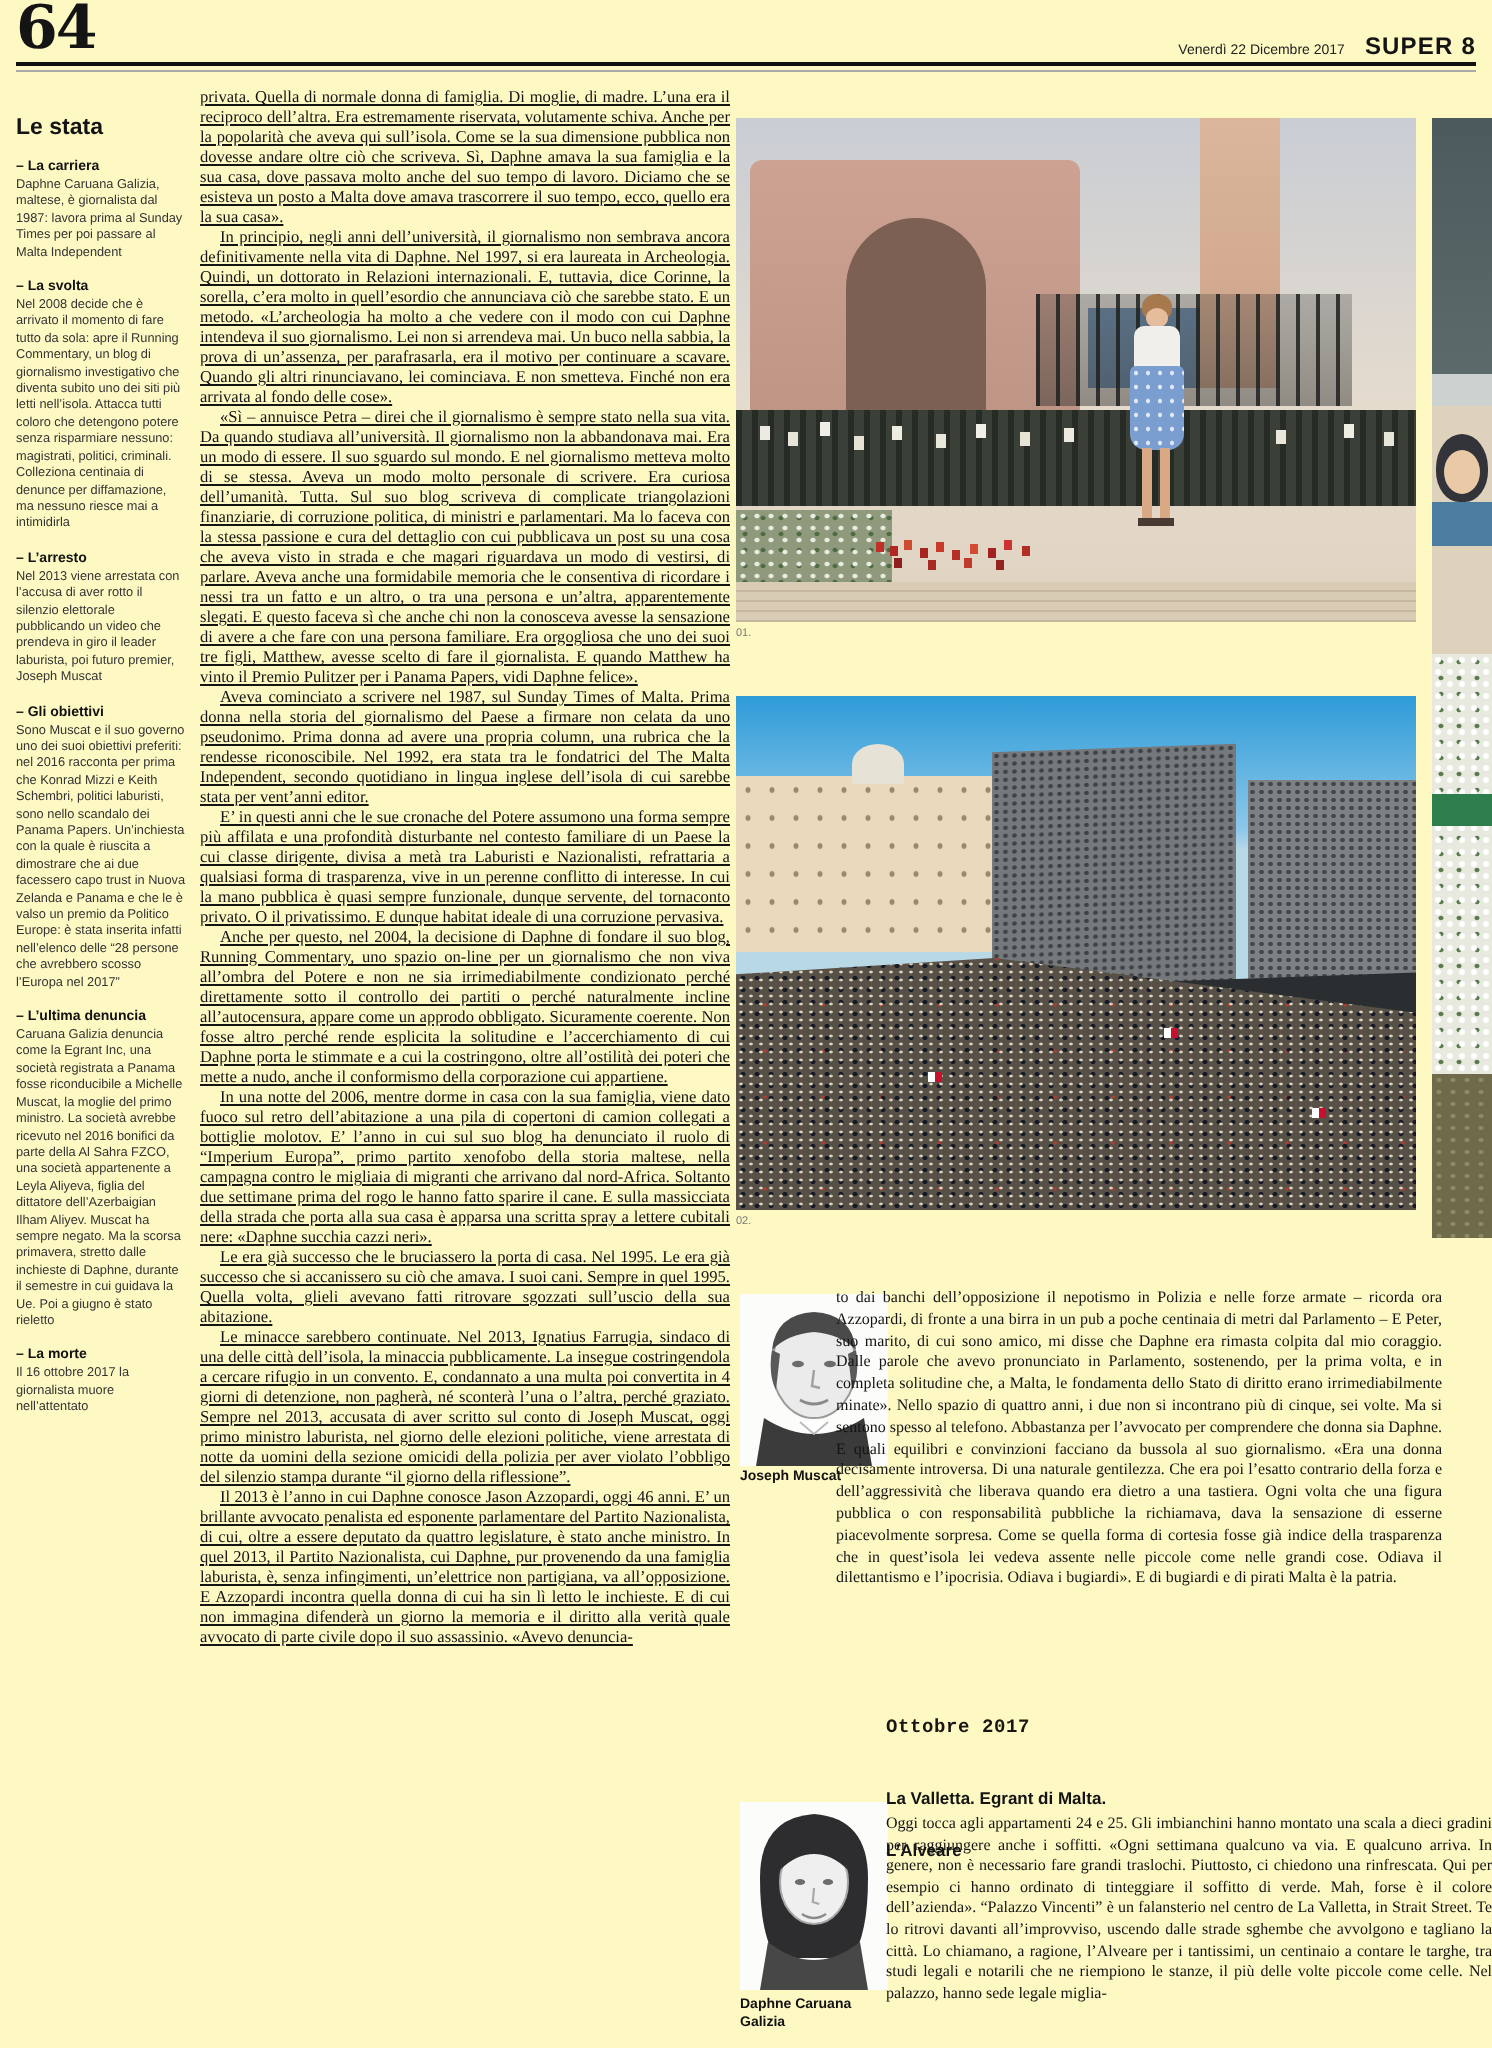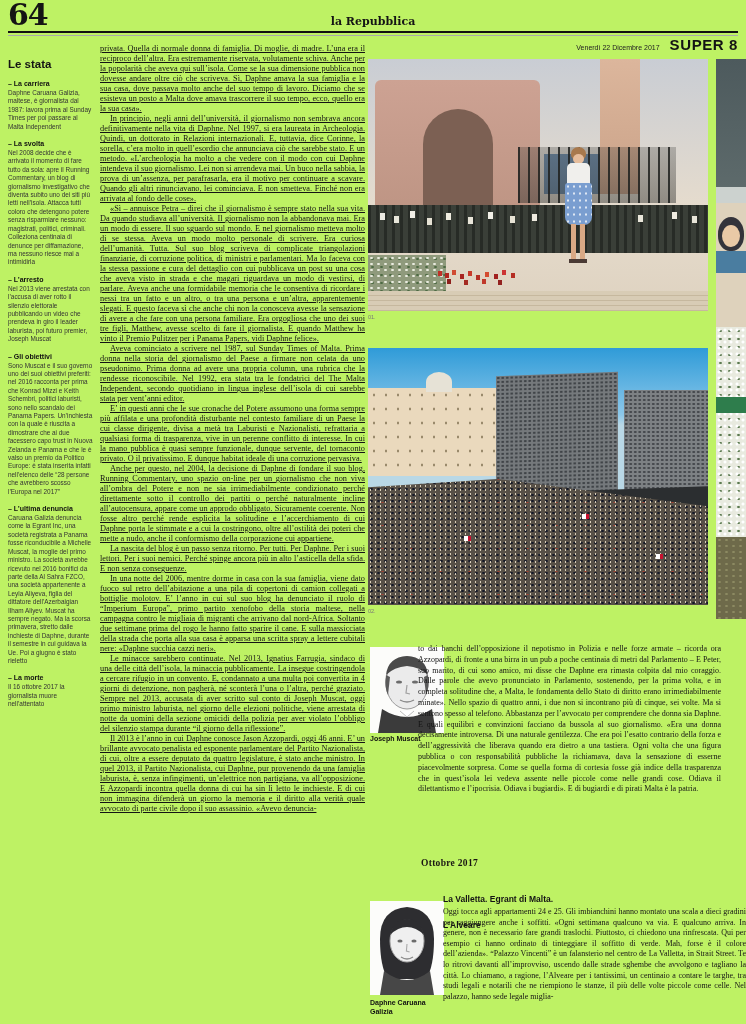--- a/index.html
+++ b/index.html
@@ -1,26 +1,26 @@
 <!DOCTYPE html>
 <html><head>
 <meta charset="utf-8">
 <style>
   html,body{margin:0;padding:0;background:#e9e9e7;}
-  .page{position:relative;width:746px;height:1024px;margin:0 auto;background:#bef264;overflow:hidden;
+  .page{position:relative;width:746px;height:1024px;margin:0 auto;background:#fef9c3;overflow:hidden;
         font-family:"Liberation Serif",serif;color:#141414;}
   
   .pagenum{position:absolute;left:8px;top:0px;font-family:"DejaVu Serif",serif;font-weight:bold;
            font-size:30px;letter-spacing:-1px;line-height:30px;}
   .masthead{position:absolute;left:0;right:0;top:15px;text-align:center;font-family:"DejaVu Serif",serif;
             font-weight:bold;font-size:11px;}
   .header-right{position:absolute;right:8px;top:16px;display:flex;align-items:baseline;gap:10px;
                 font-family:"Liberation Sans",sans-serif;}
   .date{font-size:7px;color:#222;}
-  .edition{font-size:15px;font-weight:bold;letter-spacing:.6px;margin-top:20px;}
+  .edition{font-size:12px;font-weight:bold;letter-spacing:.6px;}
   .headrule{position:absolute;left:8px;right:8px;top:31px;border-top:2px solid #111;border-bottom:1px solid #aaa;height:2px;}
   
   .sidebar{position:absolute;left:8px;top:58px;width:85px;font-family:"Liberation Sans",sans-serif;}
   .sidebar-title{font-size:11.5px;font-weight:bold;margin-bottom:10px;}
   .tappa{margin-bottom:9px;}
   .tappa-label{font-size:7px;font-weight:bold;color:#111;margin-bottom:2px;}
   .tappa-text{font-size:6.4px;line-height:8.4px;color:#333;}
   
   .maincol{position:absolute;left:100px;top:44px;width:265px;height:968px;overflow:hidden;
            font-size:8.3px;line-height:10px;text-align:justify;text-decoration:underline;}
@@ -94,36 +94,35 @@
   .p3 .earth{position:absolute;left:0;top:478px;width:30px;height:82px;background:#6e6a4a;
       background-image:radial-gradient(#8c8a62 1px,transparent 1.5px);background-size:7px 6px;}
   
   .portrait{position:absolute;left:370px;width:74px;}
   .portrait svg{display:block;}
   .portrait-cap{position:absolute;left:370px;width:78px;font-family:"Liberation Sans",sans-serif;
       font-size:7px;font-weight:bold;line-height:8.5px;color:#111;}
   
   .widecol{position:absolute;left:418px;top:644px;width:303px;height:204px;overflow:hidden;
       font-size:8px;line-height:10.8px;text-align:justify;}
-  .kicker{position:absolute;left:421px;top:858px;font-family:Liberation Serif, serif;
+  .kicker{position:absolute;left:443px;top:858px;font-family:Liberation Mono, monospace;
       font-size:9.5px;font-weight:bold;letter-spacing:.3px;color:#191512;}
   .oct-title{position:absolute;left:443px;top:920px;font-family:"Liberation Sans",sans-serif;
       font-size:8.5px;font-weight:bold;}
   .oct-sub{position:absolute;left:443px;top:894px;font-family:"Liberation Sans",sans-serif;
       font-size:8.5px;font-weight:bold;}
   .oct-text{position:absolute;left:443px;top:907px;width:303px;height:117px;overflow:hidden;
       font-size:8px;line-height:10.6px;text-align:justify;}
 </style>
 </head>
 <body>
 
 <div class="page">
 
   <div class="pagenum">64</div>
-  <div class="masthead">la Repubblica</div>
   <div class="header-right">
     <span class="date">Venerdì 22 Dicembre 2017</span>
     <span class="edition">SUPER 8</span>
   </div>
   <div class="headrule"></div>
 
   <div class="sidebar">
     <div class="sidebar-title">Le stata</div>
     <div class="tappa">
       <div class="tappa-label">– La carriera</div>
@@ -151,22 +150,22 @@
     </div>
   </div>
 
   <div class="maincol">
     <p class="first">privata. Quella di normale donna di famiglia. Di moglie, di madre. L’una era il reciproco dell’altra. Era estremamente riservata, volutamente schiva. Anche per la popolarità che aveva qui sull’isola. Come se la sua dimensione pubblica non dovesse andare oltre ciò che scriveva. Sì, Daphne amava la sua famiglia e la sua casa, dove passava molto anche del suo tempo di lavoro. Diciamo che se esisteva un posto a Malta dove amava trascorrere il suo tempo, ecco, quello era la sua casa».</p>
     <p>In principio, negli anni dell’università, il giornalismo non sembrava ancora definitivamente nella vita di Daphne. Nel 1997, si era laureata in Archeologia. Quindi, un dottorato in Relazioni internazionali. E, tuttavia, dice Corinne, la sorella, c’era molto in quell’esordio che annunciava ciò che sarebbe stato. E un metodo. «L’archeologia ha molto a che vedere con il modo con cui Daphne intendeva il suo giornalismo. Lei non si arrendeva mai. Un buco nella sabbia, la prova di un’assenza, per parafrasarla, era il motivo per continuare a scavare. Quando gli altri rinunciavano, lei cominciava. E non smetteva. Finché non era arrivata al fondo delle cose».</p>
     <p>«Sì – annuisce Petra – direi che il giornalismo è sempre stato nella sua vita. Da quando studiava all’università. Il giornalismo non la abbandonava mai. Era un modo di essere. Il suo sguardo sul mondo. E nel giornalismo metteva molto di se stessa. Aveva un modo molto personale di scrivere. Era curiosa dell’umanità. Tutta. Sul suo blog scriveva di complicate triangolazioni finanziarie, di corruzione politica, di ministri e parlamentari. Ma lo faceva con la stessa passione e cura del dettaglio con cui pubblicava un post su una cosa che aveva visto in strada e che magari riguardava un modo di vestirsi, di parlare. Aveva anche una formidabile memoria che le consentiva di ricordare i nessi tra un fatto e un altro, o tra una persona e un’altra, apparentemente slegati. E questo faceva sì che anche chi non la conosceva avesse la sensazione di avere a che fare con una persona familiare. Era orgogliosa che uno dei suoi tre figli, Matthew, avesse scelto di fare il giornalista. E quando Matthew ha vinto il Premio Pulitzer per i Panama Papers, vidi Daphne felice».</p>
     <p>Aveva cominciato a scrivere nel 1987, sul Sunday Times of Malta. Prima donna nella storia del giornalismo del Paese a firmare non celata da uno pseudonimo. Prima donna ad avere una propria column, una rubrica che la rendesse riconoscibile. Nel 1992, era stata tra le fondatrici del The Malta Independent, secondo quotidiano in lingua inglese dell’isola di cui sarebbe stata per vent’anni editor.</p>
     <p>E’ in questi anni che le sue cronache del Potere assumono una forma sempre più affilata e una profondità disturbante nel contesto familiare di un Paese la cui classe dirigente, divisa a metà tra Laburisti e Nazionalisti, refrattaria a qualsiasi forma di trasparenza, vive in un perenne conflitto di interesse. In cui la mano pubblica è quasi sempre funzionale, dunque servente, del tornaconto privato. O il privatissimo. E dunque habitat ideale di una corruzione pervasiva.</p>
     <p>Anche per questo, nel 2004, la decisione di Daphne di fondare il suo blog, Running Commentary, uno spazio on-line per un giornalismo che non viva all’ombra del Potere e non ne sia irrimediabilmente condizionato perché direttamente sotto il controllo dei partiti o perché naturalmente incline all’autocensura, appare come un approdo obbligato. Sicuramente coerente. Non fosse altro perché rende esplicita la solitudine e l’accerchiamento di cui Daphne porta le stimmate e a cui la costringono, oltre all’ostilità dei poteri che mette a nudo, anche il conformismo della corporazione cui appartiene.</p>
-    <p>La nascita del blog è un passo senza ritorno. Per tutti. Per Daphne. Per i suoi lettori. Per i suoi nemici. Perché spinge ancora più in alto l’asticella della sfida. E non senza conseguenze.</p>
     <p>In una notte del 2006, mentre dorme in casa con la sua famiglia, viene dato fuoco sul retro dell’abitazione a una pila di copertoni di camion collegati a bottiglie molotov. E’ l’anno in cui sul suo blog ha denunciato il ruolo di “Imperium Europa”, primo partito xenofobo della storia maltese, nella campagna contro le migliaia di migranti che arrivano dal nord-Africa. Soltanto due settimane prima del rogo le hanno fatto sparire il cane. E sulla massicciata della strada che porta alla sua casa è apparsa una scritta spray a lettere cubitali nere: «Daphne succhia cazzi neri».</p>
+    <p>Le era già successo che le bruciassero la porta di casa. Nel 1995. Le era già successo che si accanissero su ciò che amava. I suoi cani. Sempre in quel 1995. Quella volta, glieli avevano fatti ritrovare sgozzati sull’uscio della sua abitazione.</p>
     <p>Le minacce sarebbero continuate. Nel 2013, Ignatius Farrugia, sindaco di una delle città dell’isola, la minaccia pubblicamente. La insegue costringendola a cercare rifugio in un convento. E, condannato a una multa poi convertita in 4 giorni di detenzione, non pagherà, né sconterà l’una o l’altra, perché graziato. Sempre nel 2013, accusata di aver scritto sul conto di Joseph Muscat, oggi primo ministro laburista, nel giorno delle elezioni politiche, viene arrestata di notte da uomini della sezione omicidi della polizia per aver violato l’obbligo del silenzio stampa durante “il giorno della riflessione”.</p>
     <p>Il 2013 è l’anno in cui Daphne conosce Jason Azzopardi, oggi 46 anni. E’ un brillante avvocato penalista ed esponente parlamentare del Partito Nazionalista, di cui, oltre a essere deputato da quattro legislature, è stato anche ministro. In quel 2013, il Partito Nazionalista, cui Daphne, pur provenendo da una famiglia laburista, è, senza infingimenti, un’elettrice non partigiana, va all’opposizione. E Azzopardi incontra quella donna di cui ha sin lì letto le inchieste. E di cui non immagina difenderà un giorno la memoria e il diritto alla verità quale avvocato di parte civile dopo il suo assassinio. «Avevo denuncia-</p>
   </div>
 
   <div class="photo p1">
     <div class="monument"></div>
     <div class="arch"></div>
     <div class="pillar"></div>
     <div class="sea"></div>
     <div class="rail"></div>

